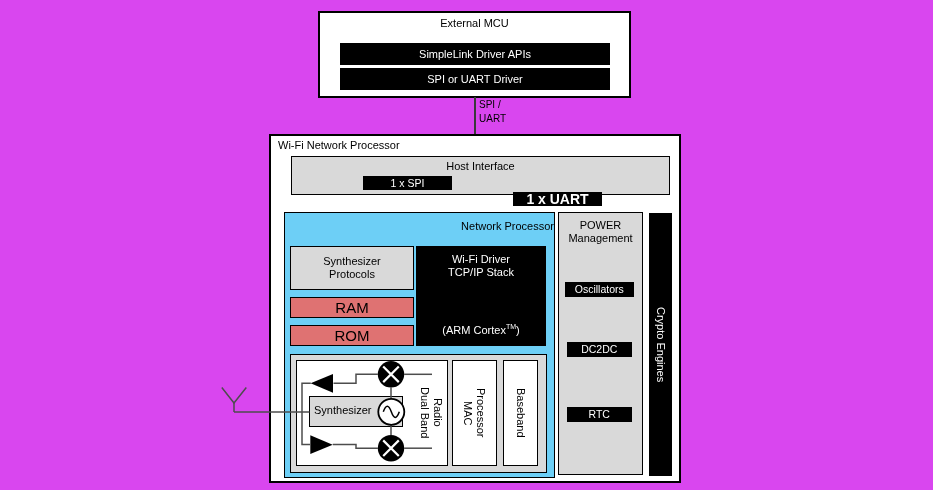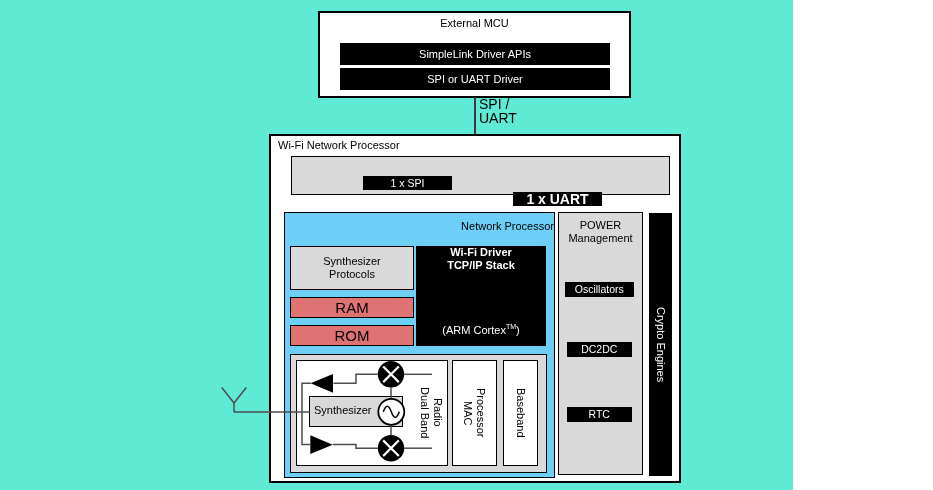--- a/index.html
+++ b/index.html
@@ -1,48 +1,48 @@
 <!DOCTYPE html>
 <html style="--cyan: #6DCFF6; --red: #DF7272; --gray: #D9D9D9; --wire: #4D4D4D;"><head>
 <meta charset="utf-8">
 <style>
   html,body{margin:0;padding:0;background:#fff;}
-  .canvas{position:relative;width:793px;height:490px;background:#5eead4;
+  .canvas{position:relative;width:933px;height:490px;background:#d946ef;
           font-family:"Liberation Sans",sans-serif;color:#000;overflow:hidden;}
   .abs{position:absolute;box-sizing:border-box;}
   .box{position:absolute;box-sizing:border-box;background:#fff;border:2px solid #000;}
   .blackbar,.blackchip{position:absolute;box-sizing:border-box;background:#000;color:#fff;
           text-align:center;white-space:nowrap;}
   .gray{background:var(--gray,#D9D9D9);border:1px solid #000;}
   .red{background:var(--red,#DF7272);border:1px solid #000;position:absolute;box-sizing:border-box;
        text-align:center;font-size:15px;line-height:20px;}
   
   .mcu{left:318px;top:11px;width:313px;height:87px;}
   .mcu-title{position:absolute;top:4px;left:0;width:100%;text-align:center;font-size:11px;}
   .bar1{left:20px;top:30px;width:270px;height:22px;font-size:11px;line-height:22px;}
   .bar2{left:20px;top:55px;width:270px;height:22px;font-size:11px;line-height:22px;}
   
   .connector-line{left:474px;top:97px;width:2px;height:38px;background:#3a3a3a;}
-  .connector-label{left:479px;top:98px;font-size:14px;line-height:13.5px;}
+  .connector-label{left:479px;top:98px;font-size:10px;line-height:13.5px;}
   
   .main{left:269px;top:134px;width:412px;height:349px;}
   .main-title{position:absolute;left:7px;top:3px;font-size:11px;}
   .host{position:absolute;left:20px;top:20px;width:379px;height:39px;box-sizing:border-box;}
   .host-title{position:absolute;top:3px;left:0;width:100%;text-align:center;font-size:11px;}
   .chip-spi{left:71px;top:18.5px;width:89px;height:14px;font-size:10.5px;line-height:14px;}
   .chip-uart{left:221px;top:35px;width:89px;height:14px;font-size:14px;line-height:14px;font-weight:bold;}
   
   .cyan{position:absolute;left:13px;top:76px;width:271px;height:266px;box-sizing:border-box;
         background:var(--cyan,#6DCFF6);border:1px solid #000;}
   .np-title{position:absolute;top:7px;left:0;width:100%;text-align:right;font-size:11px;}
   .app{position:absolute;left:5px;top:33px;width:124px;height:44px;box-sizing:border-box;
        text-align:center;font-size:11px;line-height:12.5px;padding-top:8px;}
   .wifi{position:absolute;left:131px;top:33px;width:130px;height:100px;background:#000;color:#fff;
         box-sizing:border-box;text-align:center;font-size:11px;}
-  .wifi-top{line-height:12.5px;font-weight:bold;}
+  .wifi-top{padding-top:7px;line-height:12.5px;}
   .wifi-cpu{position:absolute;bottom:10px;left:0;width:100%;text-align:center;font-size:11px;}
   .wifi-cpu sup{font-size:7px;}
   .ram{left:5px;top:83.5px;width:124px;height:21.5px;}
   .rom{left:5px;top:111.5px;width:124px;height:21.5px;}
   
   .radio{position:absolute;left:5px;top:141px;width:257px;height:119px;box-sizing:border-box;
          background:var(--gray,#D9D9D9);border:1.5px solid #000;}
   .circuit{position:absolute;left:4.5px;top:5px;width:152px;height:105.5px;box-sizing:border-box;
            background:#fff;border:1.5px solid #000;}
   .synth{position:absolute;left:18px;top:41px;width:94px;height:31px;box-sizing:border-box;
@@ -80,20 +80,21 @@
   <div class="abs connector-line"></div>
   <div class="abs connector-label">
     <div>SPI /</div>
     <div>UART</div>
   </div>
 
   <div class="box main">
     <div class="main-title">Wi-Fi Network Processor</div>
 
     <div class="host gray">
+      <div class="host-title">Host Interface</div>
       <div class="blackchip chip-spi">1 x SPI</div>
       <div class="blackchip chip-uart">1 x UART</div>
     </div>
 
     <div class="cyan">
       <div class="np-title">Network Processor</div>
 
       <div class="app gray">
         <div>Synthesizer</div>
         <div>Protocols</div>

